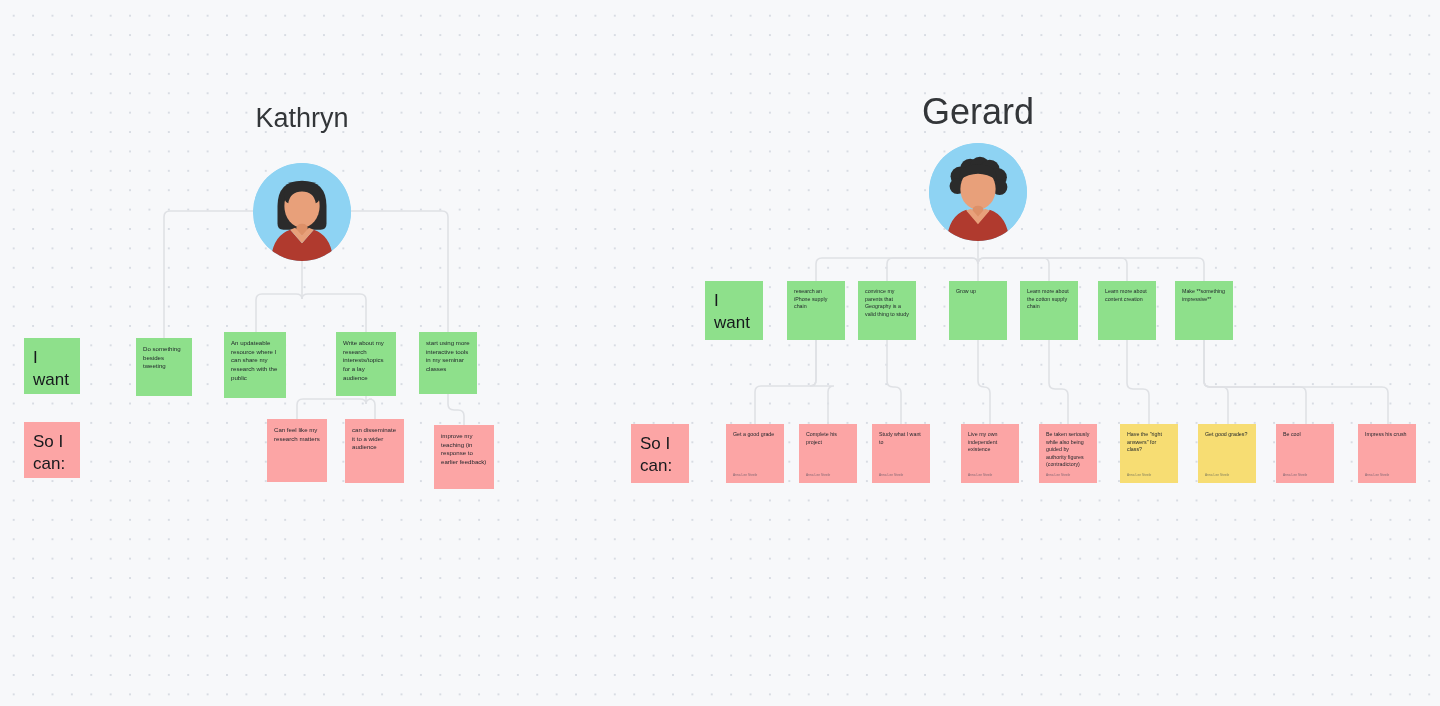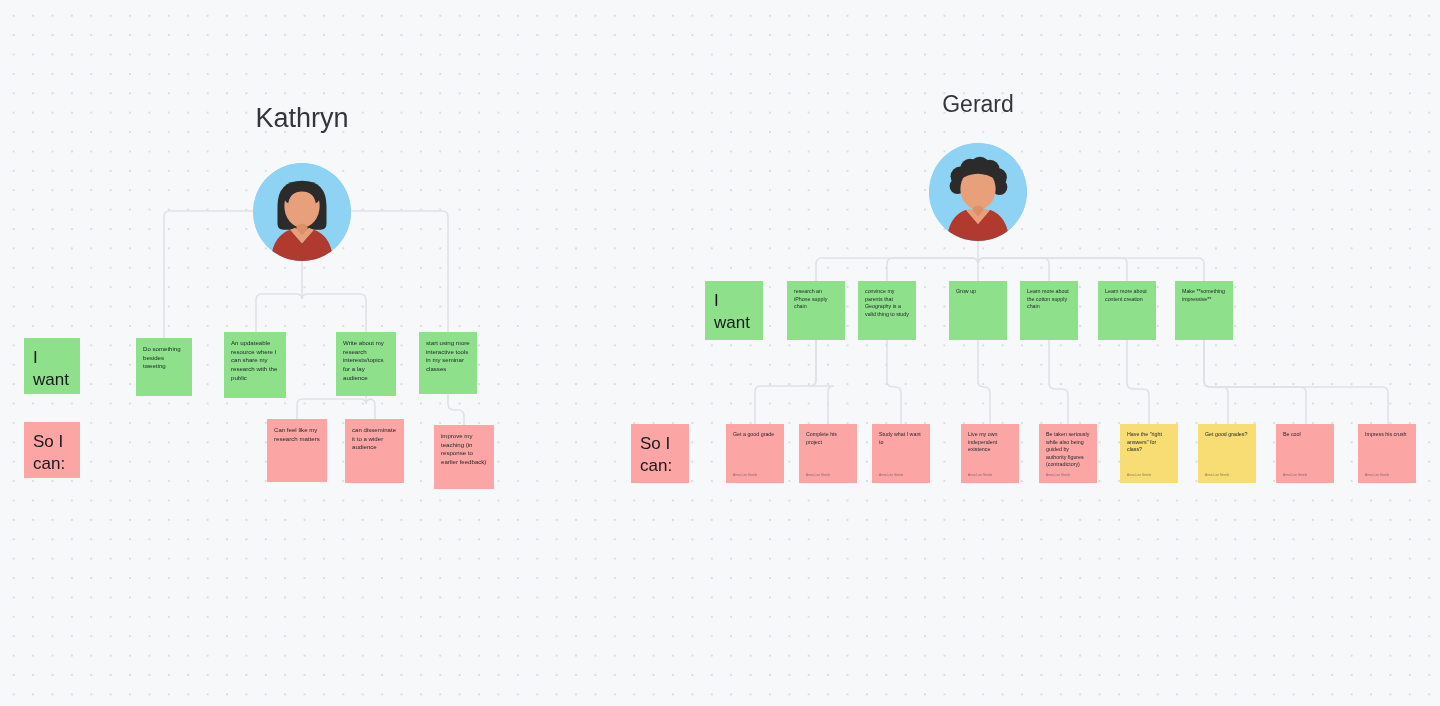--- a/index.html
+++ b/index.html
@@ -128,21 +128,21 @@
   <div class="card blue note-k" style="left:267px;top:419px;width:60px;height:63px;">
     <span class="body">Can feel like my research matters</span>
   </div>
   <div class="card blue note-k" style="left:345px;top:419px;width:59px;height:64px;">
     <span class="body">can disseminate it to a wider audience</span>
   </div>
   <div class="card blue note-k" style="left:434px;top:425px;width:60px;height:64px;">
     <span class="body">improve my teaching (in response to earlier feedback)</span>
   </div>
 
-  <div class="persona-title" style="left:978px;top:91px;font-size:23px;">Gerard</div>
+  <div class="persona-title" style="left:978px;top:91px;font-size:36px;">Gerard</div>
 
   <div class="avatar" style="left:929px;top:143px;width:98px;height:98px;">
     <svg viewBox="0 0 100 100">
       <circle cx="50" cy="50" r="50" fill="#8ed3f3"></circle>
       <g fill="#2b2b2b">
         <circle cx="32" cy="34" r="10"></circle>
           <circle cx="42" cy="26" r="10"></circle>
         <circle cx="52" cy="24" r="10"></circle>
           <circle cx="62" cy="27" r="10"></circle>
         <circle cx="70" cy="35" r="9.5"></circle>

